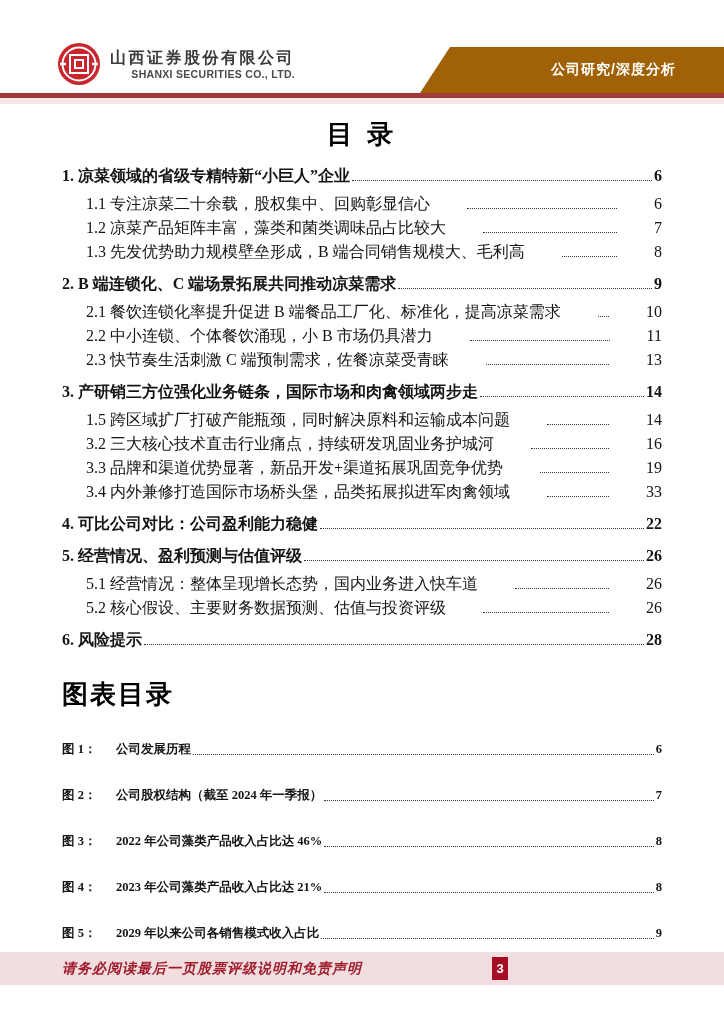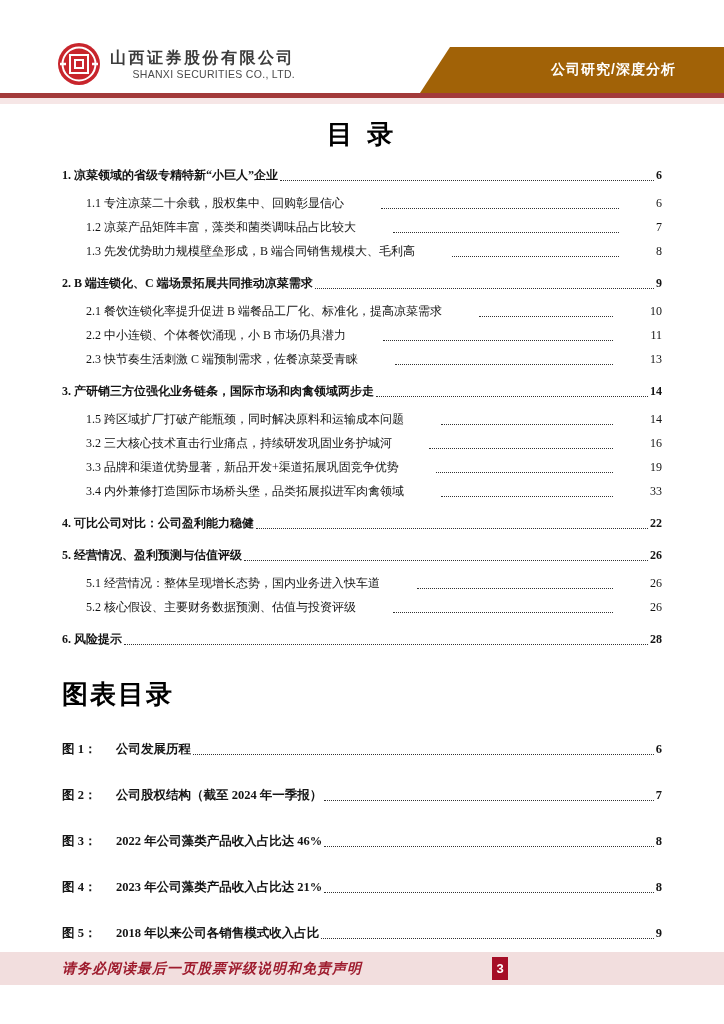--- a/index.html
+++ b/index.html
@@ -5,36 +5,36 @@
   html,body{margin:0;padding:0;background:#ffffff;}
   .page{position:relative;width:724px;height:1024px;background:#fff;overflow:hidden;
         font-family:"Liberation Serif","DejaVu Serif",serif;color:#141414;}
 
   
   .logo-block{position:absolute;left:57px;top:42px;display:flex;align-items:center;gap:9px;}
   .logo-svg{width:44px;height:44px;display:block;}
   .company-names{display:flex;flex-direction:column;justify-content:center;text-align:right;}
   .company-cn{font-family:"Liberation Sans","DejaVu Sans",sans-serif;font-weight:bold;
               font-size:16px;color:#3c3c3c;letter-spacing:2.5px;line-height:1.25;}
-  .company-en{font-family:"Liberation Sans","DejaVu Sans",sans-serif;font-weight:normal;
+  .company-en{font-family:"Liberation Sans","DejaVu Sans",sans-serif;font-weight:bold;
               font-size:10.5px;color:#4a4a4a;letter-spacing:0.3px;line-height:1.2;}
   .banner{position:absolute;top:47px;right:0;width:304px;height:46px;background:#a16207;
           clip-path:polygon(30px 0,100% 0,100% 100%,0 100%);
           display:flex;align-items:center;justify-content:flex-end;padding-right:48px;
           box-sizing:border-box;color:#fff;font-weight:bold;font-size:14px;
           font-family:"Liberation Sans","DejaVu Sans",sans-serif;letter-spacing:1px;}
   .red-bar{position:absolute;top:93px;left:0;width:100%;height:5px;background:#a33a3a;}
   .pink-strip{position:absolute;top:98px;left:0;width:100%;height:6px;background:#f6e6e6;}
 
   
   .content{position:absolute;top:104px;left:62px;width:600px;}
   .toc-title{text-align:center;font-size:26px;font-weight:bold;margin:14px 0 0 0;color:#000;
              letter-spacing:4px;line-height:34px;}
   .toc-list{margin-top:6px;}
-  .toc-row{display:flex;align-items:flex-end;font-size:12px;line-height:17px;justify-content:center;}
+  .toc-row{display:flex;align-items:flex-end;font-size:16px;line-height:17px;justify-content:center;}
   .toc-row .leader{flex:1;border-bottom:1.6px dotted #333;margin:0 2px 3px 2px;min-width:8px;}
   .toc-text{white-space:nowrap;}
   .toc-page{white-space:nowrap;}
   .lvl1{font-weight:bold;margin-top:15px;}
   .lvl2{margin-top:7px;padding-left:24px;font-weight:normal;gap:35px;}
   .lvl1 + .lvl2{margin-top:11px;}
 
   .figures-title{text-align:left;font-size:26px;font-weight:bold;margin:30px 0 0 0;color:#000;
                  letter-spacing:2px;line-height:34px;}
   .fig-list{margin-top:8px;}
@@ -192,21 +192,21 @@
         <span class="toc-page">8</span>
       </div>
       <div class="fig-row">
         <span class="fig-label">图 4：</span>
         <span class="toc-text">2023 年公司藻类产品收入占比达 21%</span>
         <span class="leader"></span>
         <span class="toc-page">8</span>
       </div>
       <div class="fig-row">
         <span class="fig-label">图 5：</span>
-        <span class="toc-text">2018 年以来公司各销售模式收入占比</span>
+        <span class="toc-text">2029 年以来公司各销售模式收入占比</span>
         <span class="leader"></span>
         <span class="toc-page">9</span>
       </div>
       <div class="fig-row">
         <span class="fig-label">图 6：</span>
         <span class="toc-text">2023 年公司各销售模式毛利率</span>
         <span class="leader"></span>
         <span class="toc-page">9</span>
       </div>
     </div>

